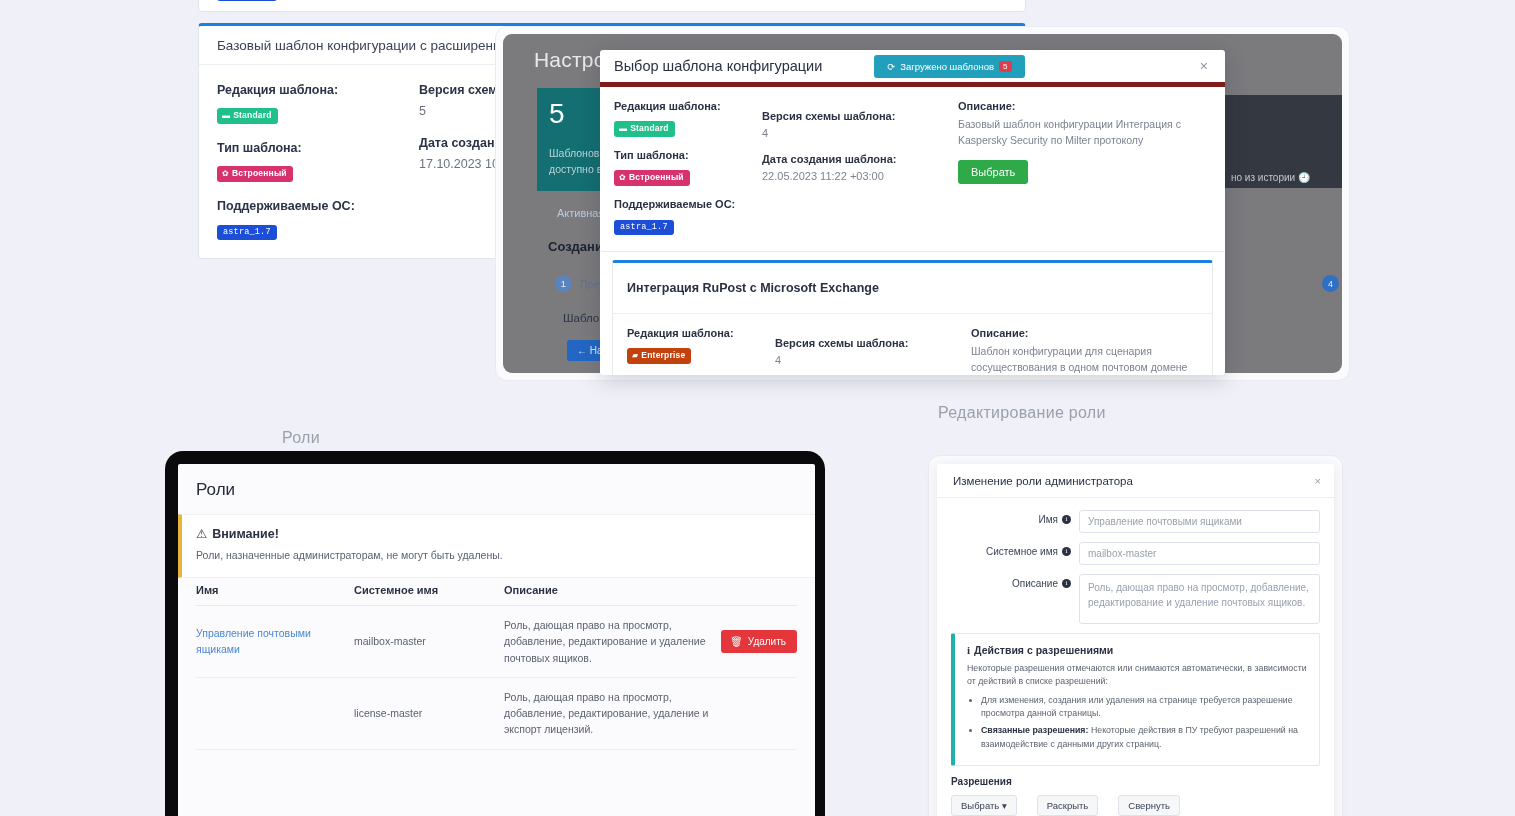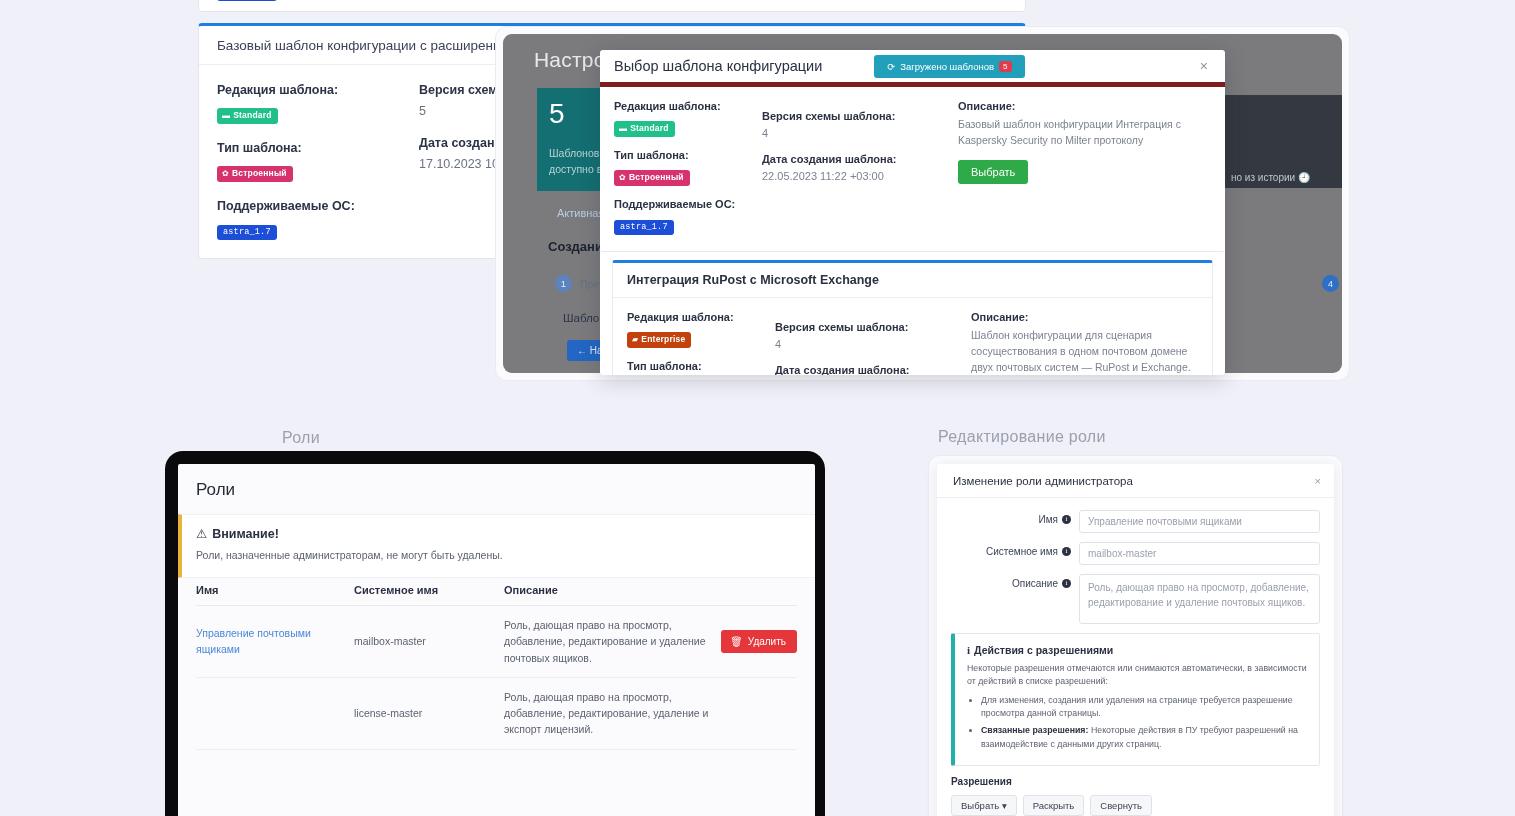--- a/index.html
+++ b/index.html
@@ -128,21 +128,21 @@
   }
   .modal-x {
     margin-left: auto; font-size: 14px; color: #8d93a1; cursor: pointer; line-height: 1;
     padding: 2px 3px;
   }
 
   .tpl-card { margin: 0 12px; border: 1px solid #e6e8ee; border-radius: 3px; background: #fff; }
   .tpl-card.first { border-top: none; border-left: none; border-right: none; margin: 0; border-bottom: 1px solid #e6e8ee; }
   .tpl-card.accent { border-top: 3px solid #1f7fe0; margin-top: 8px; }
   .tpl-head {
-    padding: 10px 14px; font-size: 12.5px; font-weight: bold; color: #2b3142;
+    padding: 18px 14px; font-size: 12.5px; font-weight: bold; color: #2b3142;
     border-bottom: 1px solid #eceef3;
   }
   .tpl-body { display: flex; padding: 13px 14px 16px 14px; }
   .tc-1 { width: 148px; }
   .tc-2 { width: 196px; padding-top: 10px; }
   .tc-3 { flex: 1; }
   .tpl-desc { font-size: 10.5px; color: #7c8290; line-height: 1.52; margin-bottom: 11px; }
   .btn-green {
     background: #2faa49; color: #fff; border: none; border-radius: 3px;
     font-size: 11px; padding: 6px 13px; cursor: pointer; font-family: inherit;
@@ -150,21 +150,21 @@
   .lbl-sm { font-size: 11px; font-weight: bold; color: #2b3142; margin-bottom: 5px; }
   .val-sm { font-size: 11px; color: #7c8290; margin-bottom: 14px; }
   .mb12 { margin-bottom: 12px; }
 
   
   .cap {
     position: absolute; font-size: 16px; color: #9aa0ae; font-weight: normal;
     letter-spacing: .3px;
   }
   .cap-roles { left: 282px; top: 429px; }
-  .cap-edit { left: 938px; top: 428px; }
+  .cap-edit { left: 938px; top: 404px; }
 
   .tablet {
     position: absolute; left: 165px; top: 451px; width: 660px; height: 400px;
     background: #0a0a0c; border-radius: 18px; padding: 13px 10px 0 13px;
   }
   .tablet-screen {
     width: 100%; height: 100%; background: #fbfbfd; border-radius: 2px; overflow: hidden;
   }
   .roles-title { padding: 16px 18px 14px 18px; font-size: 17px; color: #262b38; }
   .alert-warn {
@@ -244,21 +244,21 @@
     display: flex; align-items: center; gap: 4px;
   }
   .ib-i { font-family: "Liberation Serif", serif; font-weight: bold; font-size: 11px; }
   .ib-p { font-size: 8.8px; color: #5c6270; line-height: 1.52; }
   .ib-ul { margin: 5px 0 0 14px; }
   .ib-ul li { font-size: 8.8px; color: #5c6270; line-height: 1.55; margin-bottom: 3px; }
   .ib-ul li b { color: #2b3142; }
 
   .perm-wrap { padding: 10px 14px 0 14px; }
   .perm-title { font-size: 10px; font-weight: bold; color: #2b3142; margin-bottom: 8px; }
-  .perm-btns { display: flex; gap: 6px; margin-bottom: 9px; }
+  .perm-btns { display: flex; gap: 20px; margin-bottom: 9px; }
   .pbtn {
     background: #f6f7f9; border: 1px solid #dfe2ea; border-radius: 3px;
     font-size: 9.5px; color: #3c4257; padding: 4px 9px; cursor: pointer; font-family: inherit;
   }
 </style>
 </head>
 <body>
 
 <div class="top-stage">
 

